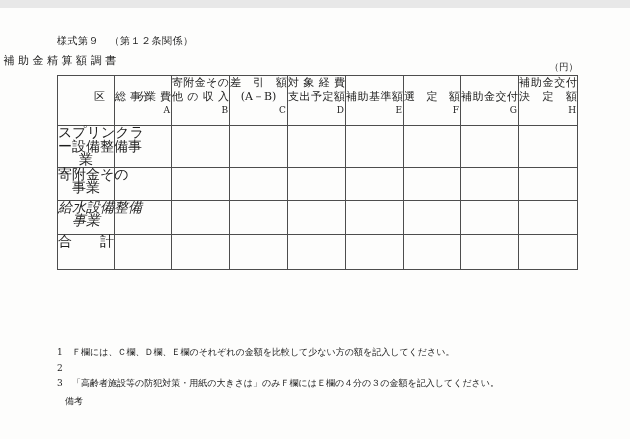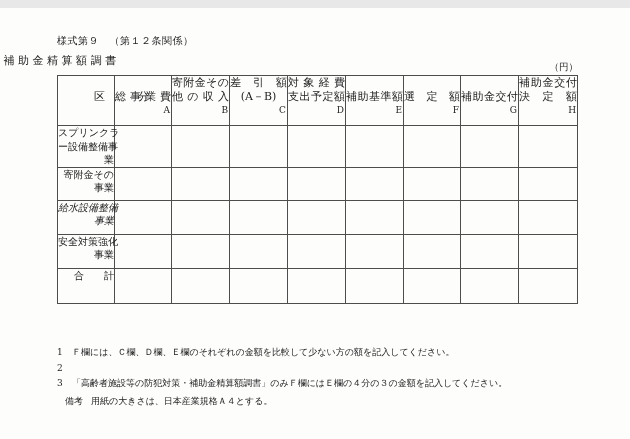--- a/index.html
+++ b/index.html
@@ -23,21 +23,21 @@
   tbody tr.r3 { height:33px; } tbody tr.r4 { height:34px;font-style:italic; }
   tbody tr.r5 { height:34px; } tbody tr.r6 { height:35px; }
 
   .hcell { padding:4px 3px 2px 3px; }
   .hline { height:14px; line-height:14px; font-size:11px;
            text-align:justify; text-align-last:justify; white-space:nowrap; }
   .hline.center { text-align:center; text-align-last:center; }
   .hline.left   { text-align:left;   text-align-last:left;padding-left:36px; }
   .hletter { height:13px; line-height:13px; font-size:9px; text-align:right; padding-right:1px; }
 
-  .row-label { padding:2px 1px 2px 3px; font-size:10px;text-align:right; }
+  .row-label { padding:2px 1px 2px 3px; font-size:14px; }
   .rl { display:block; line-height:13.5px; white-space:nowrap; }
   .total-label { vertical-align:bottom; padding-bottom:7px; }
   .amount-cell { background:transparent; }
 
   .notes { position:absolute; left:57px; top:339px; font-size:9px; }
   .note  { display:flex; line-height:11px; margin-bottom:4.5px; }
   .note-num  { width:15px; flex:0 0 15px; }
   .note-text { white-space:nowrap; }
   .remarks { position:absolute; left:65px; top:388px; font-size:9px; display:flex; line-height:11px; }
   .remarks-label { margin-right:8px; }
@@ -149,34 +149,20 @@
         </th>
         <td class="amount-cell"></td>
           <td class="amount-cell"></td>
           <td class="amount-cell"></td>
           <td class="amount-cell"></td>
           <td class="amount-cell"></td>
           <td class="amount-cell"></td>
           <td class="amount-cell"></td>
           <td class="amount-cell"></td>
       </tr>
-      <tr class="r5">
-        <th class="row-label">
-          <span class="rl">安全対策強化</span>
-          <span class="rl">事業</span>
-        </th>
-        <td class="amount-cell"></td>
-          <td class="amount-cell"></td>
-          <td class="amount-cell"></td>
-          <td class="amount-cell"></td>
-          <td class="amount-cell"></td>
-          <td class="amount-cell"></td>
-          <td class="amount-cell"></td>
-          <td class="amount-cell"></td>
-      </tr>
       <tr class="r6">
         <th class="row-label total-label">
           <span class="rl">合　　計</span>
         </th>
         <td class="amount-cell"></td>
           <td class="amount-cell"></td>
           <td class="amount-cell"></td>
           <td class="amount-cell"></td>
           <td class="amount-cell"></td>
           <td class="amount-cell"></td>
@@ -189,22 +175,21 @@
   <div class="notes">
     <div class="note">
       <span class="note-num">1</span>
       <span class="note-text">Ｆ欄には、Ｃ欄、Ｄ欄、Ｅ欄のそれぞれの金額を比較して少ない方の額を記入してください。</span>
     </div>
     <div class="note">
       <span class="note-num">2</span>
     </div>
     <div class="note">
       <span class="note-num">3</span>
-      <span class="note-text">「高齢者施設等の防犯対策・補助金精算額調書」のみＦ欄にはＥ欄の４分の３の金額を記入してください。</span>
+      <span class="note-text">「高齢者施設等の防犯対策・用紙の大きさは」のみＦ欄にはＥ欄の４分の３の金額を記入してください。</span>
     </div>
   </div>
 
   <div class="remarks">
     <span class="remarks-label">備考</span>
-    <span class="remarks-text">用紙の大きさは、日本産業規格Ａ４とする。</span>
   </div>
 
 </div>
 
 </body></html>

